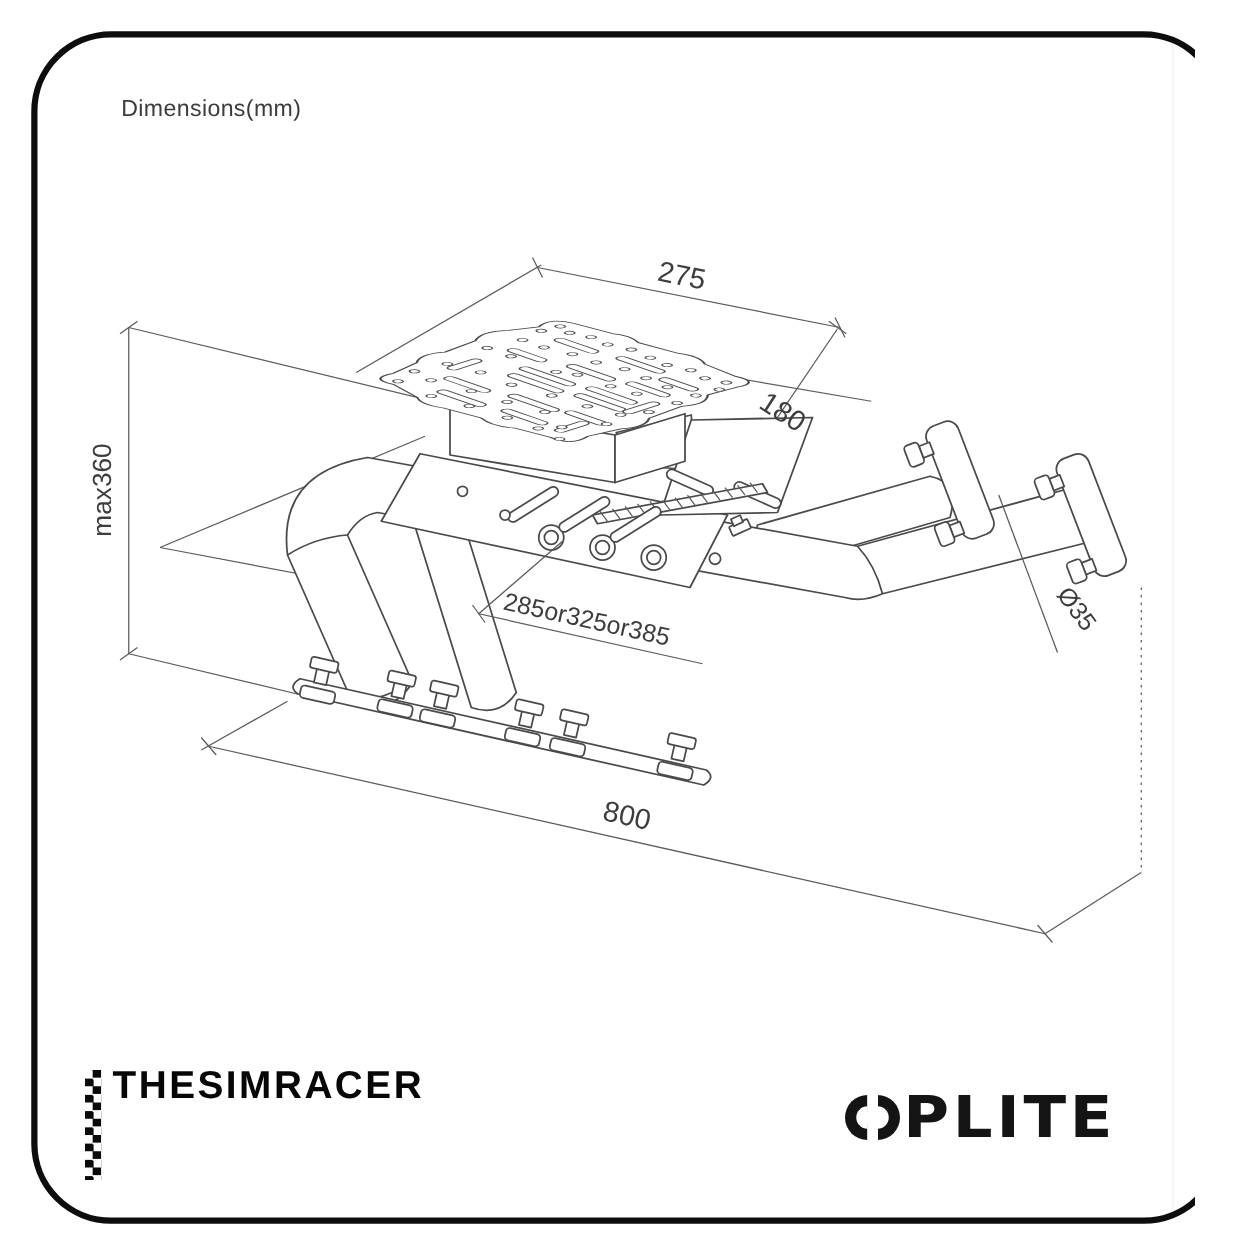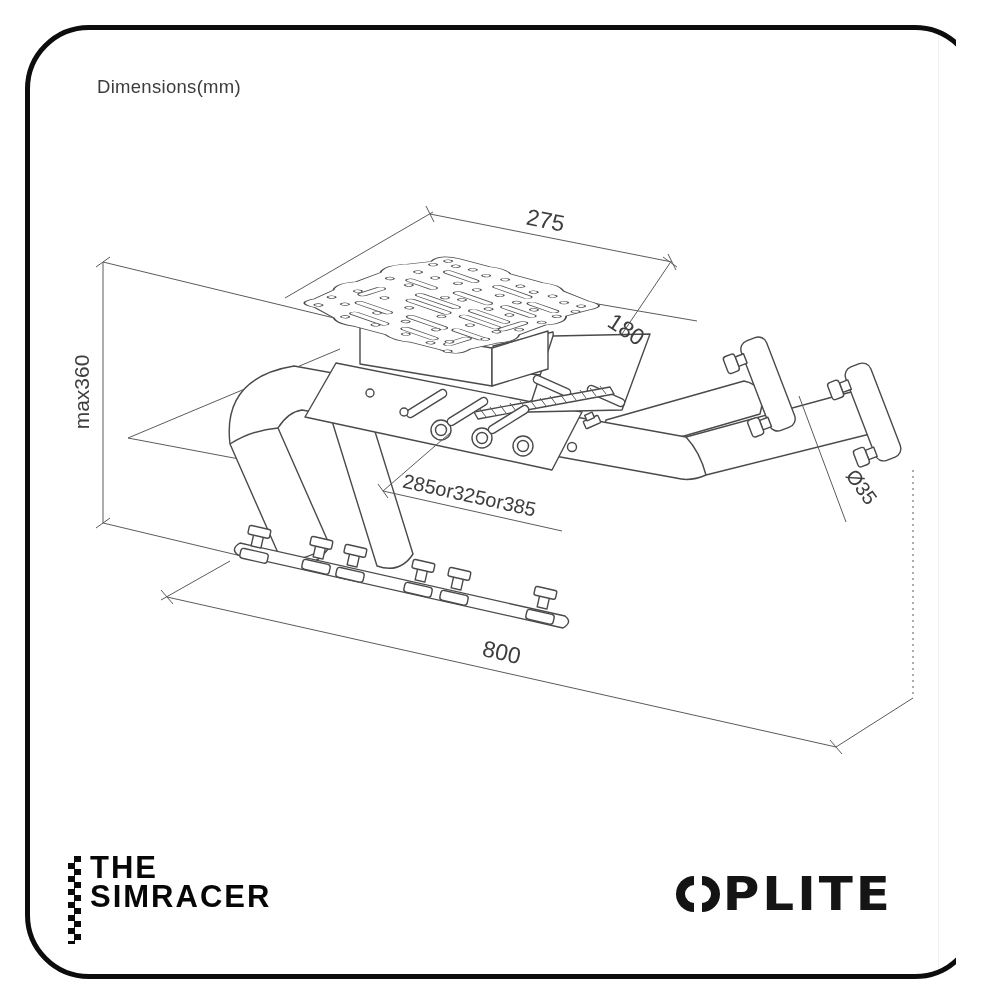--- a/index.html
+++ b/index.html
@@ -10,21 +10,21 @@
   .seam{position:absolute;left:938px;top:30px;width:1px;height:938px;background:#f1f1f1;}
   .title{position:absolute;left:97px;top:76px;font-size:18.5px;color:#3c3c3c;
          letter-spacing:.3px;}
   .drawing{position:absolute;left:0;top:0;}
 
   
   .tfs{position:absolute;left:68px;top:853px;display:flex;align-items:stretch;}
   .tfs-checker{width:13px;height:88px;margin-top:3px;
      background:conic-gradient(#0a0a0a 90deg,#fff 90deg 180deg,#0a0a0a 180deg 270deg,#fff 270deg);
      background-size:13px 13px;}
-  .tfs-text{margin-left:9px;display:flex;flex-direction:column;}
+  .tfs-text{margin-left:9px;display:flex;flex-direction:row;}
   .tfs-text span{font-weight:800;font-size:31px;line-height:29px;color:#070707;
      letter-spacing:2px;white-space:nowrap;}
 
   
   .oplite{position:absolute;right:63px;top:876px;display:flex;}
   .o-glyph{position:relative;width:44px;height:36px;margin-right:3px;}
   .o-glyph::before{content:"";position:absolute;left:0;top:0;width:18px;height:36px;
      box-sizing:border-box;border:9px solid #141414;border-right:none;
      border-radius:18px 0 0 18px;}
   .o-glyph::after{content:"";position:absolute;right:0;top:0;width:18px;height:36px;

